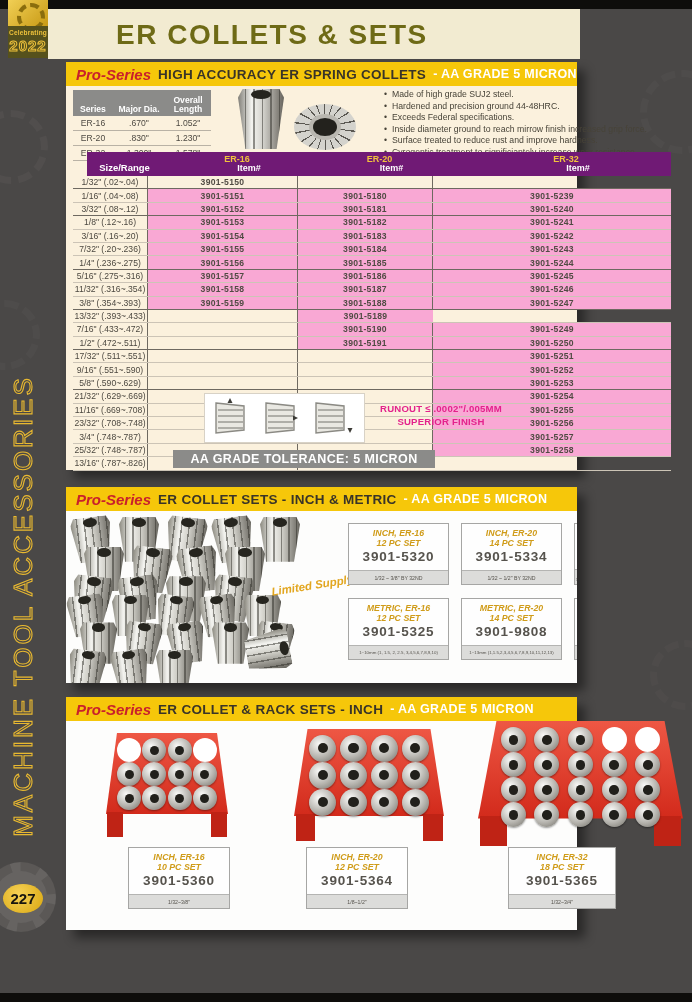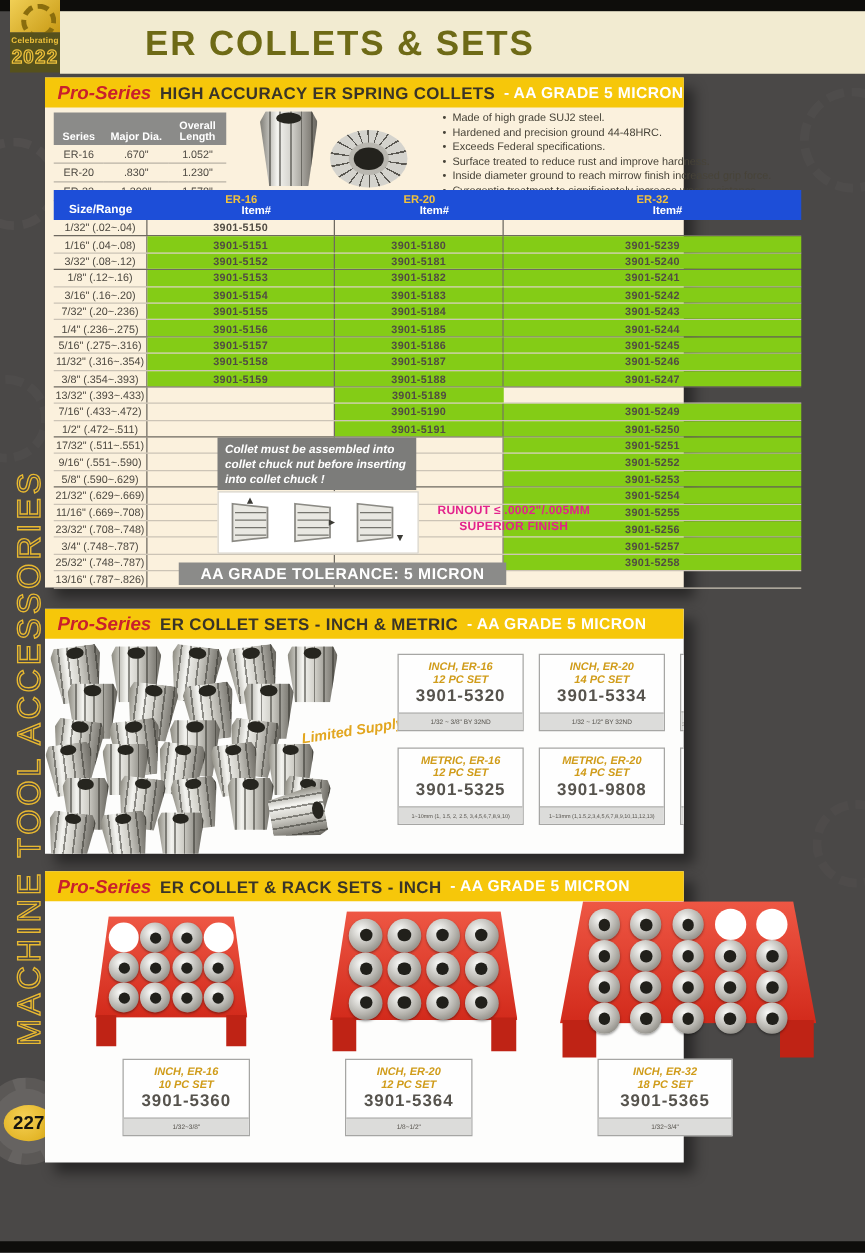--- a/index.html
+++ b/index.html
@@ -1,20 +1,20 @@
 <!DOCTYPE html>
 <html><head>
 <meta charset="utf-8">
 <style>
   html,body{margin:0;padding:0;background:#3a3838;}
   #page{position:relative;width:692px;height:1002px;background:#4a4847;overflow:hidden;
         font-family:"Liberation Sans",sans-serif;-webkit-font-smoothing:antialiased;}
   
   .top-strip{position:absolute;top:0;left:0;width:692px;height:9px;background:#0e0d0b;}
-  .header-band{position:absolute;top:9px;left:48px;width:644px;height:50px;background:#f2ebd1;}
+  .header-band{position:absolute;top:9px;left:48px;width:532px;height:50px;background:#f2ebd1;}
   .page-title{position:absolute;top:10px;left:68px;font-size:28px;font-weight:bold;
               color:#6e6a16;letter-spacing:1.5px;}
   .logo-gold{position:absolute;top:0;left:8px;width:40px;height:26px;
              background:linear-gradient(135deg,#f1cf55,#c89a15);}
   .logo-gold:before{content:"";position:absolute;left:9px;top:3px;width:20px;height:20px;
              border:4px dashed #8a6d0d;border-radius:50%;}
   .logo-celebrate{position:absolute;top:26px;left:8px;width:40px;height:32px;background:#56511c;
              color:#eec13b;text-align:center;}
   .celebrating{font-size:6.5px;font-weight:bold;margin-top:3px;letter-spacing:.2px;}
   .year{font-size:15px;font-weight:bold;letter-spacing:1px;margin-top:1px;
@@ -31,21 +31,21 @@
   .page-badge{position:absolute;top:884px;left:3px;width:40px;height:29px;border-radius:50%;
       background:radial-gradient(circle at 40% 35%,#f6d156,#d9a70f);
       color:#17150f;font-weight:bold;font-size:15px;display:flex;align-items:center;justify-content:center;}
   .gear-deco{position:absolute;border:7px dashed #585554;border-radius:50%;opacity:.5;}
   .g1{top:110px;left:-26px;width:60px;height:60px;}
   .g2{top:70px;left:640px;width:70px;height:70px;opacity:.35;}
   .g3{top:640px;left:650px;width:56px;height:56px;opacity:.3;}
   .g4{top:300px;left:-30px;width:56px;height:56px;opacity:.35;}
   .bottom-strip{position:absolute;top:993px;left:0;width:692px;height:9px;background:#0e0d0b;}
   
-  .panel{position:absolute;left:36px;width:511px;box-shadow:8px 8px 10px rgba(0,0,0,.45);text-decoration:underline;}
+  .panel{position:absolute;left:66px;width:511px;box-shadow:8px 8px 10px rgba(0,0,0,.45);text-decoration:underline;}
   #panel1{top:62px;height:408px;background:#fbf1dd;}
   #panel2{top:487px;height:196px;background:#fdfdfc;overflow:hidden;}
   #panel3{top:697px;height:233px;background:#fdfdfc;}
   .sec-bar{position:absolute;top:0;left:0;right:0;height:24px;background:#f6c70a;
       display:flex;align-items:center;padding-left:10px;gap:7px;white-space:nowrap;}
   .brand{color:#c9202c;font-weight:bold;font-style:italic;font-size:15px;}
   .sec-title{color:#393428;font-weight:bold;font-size:13.5px;letter-spacing:.3px;}
   .sec-grade{color:#fff;font-weight:bold;font-size:12.5px;letter-spacing:.3px;}
   
   .spec-table{position:absolute;left:7px;top:28px;width:138px;font-size:8.6px;color:#4e4a43;}
@@ -64,33 +64,33 @@
   .photo2{position:absolute;left:228px;top:42px;width:62px;height:46px;border-radius:50%;
       background:repeating-conic-gradient(#d4d3cd 0 17deg,#5a5852 17deg 20deg);}
   .photo2:after{content:"";position:absolute;left:30%;top:30%;width:40%;height:40%;border-radius:50%;
       background:#23221d;box-shadow:0 0 0 4px #b9b7b0;}
   
   #features{position:absolute;left:318px;top:27px;width:292px;font-size:8.7px;color:#474338;line-height:11.6px;}
   .feature{padding-left:8px;position:relative;}
   .feature:before{content:"•";position:absolute;left:0;top:0;}
   
   .main-table{position:absolute;left:7px;top:90px;width:598px;}
-  .mt-head{display:grid;grid-template-columns:75px 150px 135px 238px;background:#1d4ed8;height:24px;}
+  .mt-head{display:grid;grid-template-columns:75px 150px 135px 238px;background:#701a75;height:24px;margin-left:14px;}
   .mh{display:flex;flex-direction:column;align-items:center;justify-content:center;line-height:1.05;}
   .mh .ser{color:#f2c23d;font-weight:bold;font-size:9px;}
   .mh .itl{color:#fff;font-weight:bold;font-size:9px;padding-left:24px;}
   .mh .szh{color:#fff;font-weight:bold;font-size:9.5px;margin-top:7px;}
   .mrow{display:grid;grid-template-columns:75px 150px 135px 238px;height:12.4px;
       border-bottom:1px solid #ccc4b6;}
   .mrow.gend{border-bottom:1px solid #6e6960;}
   .mcell{font-size:8.6px;color:#4c4840;display:flex;align-items:center;justify-content:center;
       border-right:1px solid #6e6960;}
   .mcell:last-child{border-right:none;}
   .mcell.item{font-weight:bold;color:#504b43;letter-spacing:.3px;}
-  .mcell.tan{background:#84cc16;}
+  .mcell.tan{background:#f9a8d4;}
   
   .note-box{position:absolute;left:138px;top:288px;width:147px;background:#7c7c7a;color:#fff;
       font-size:9.4px;font-weight:bold;font-style:italic;line-height:12px;padding:3px 6px;}
   .diagram{position:absolute;left:138px;top:331px;width:159px;height:48px;background:#fff;
       border:1px solid #d8d2c6;display:flex;align-items:center;justify-content:center;}
   .runout{position:absolute;left:270px;top:340px;width:210px;text-align:center;color:#e3228c;
       font-weight:bold;font-size:9.6px;line-height:13px;letter-spacing:.2px;}
   .tol-banner{position:absolute;left:107px;top:388px;width:262px;height:18px;background:#8b8b89;
       color:#fff;font-weight:bold;font-size:12.5px;display:flex;align-items:center;justify-content:center;
       letter-spacing:.4px;}
@@ -184,22 +184,22 @@
         </div>
     </div>
 
     <div class="photo1"></div>
     <div class="photo2"></div>
 
     <div id="features">
         <div class="feature">Made of high grade SUJ2 steel.</div>
         <div class="feature">Hardened and precision ground 44-48HRC.</div>
         <div class="feature">Exceeds Federal specifications.</div>
+        <div class="feature">Inside diameter ground to reach mirrow finish increased grip force.</div>
         <div class="feature">Surface treated to reduce rust and improve hardness.</div>
-        <div class="feature">Inside diameter ground to reach mirrow finish increased grip force.</div>
         <div class="feature">Cyrogentic treatment to significiantely increase wear resistance.</div>
       </div>
 
     <div class="main-table">
       <div class="mt-head">
         <div class="mh">
           <span class="szh">Size/Range</span>
         </div>
         <div class="mh">
           <span class="ser">ER-16</span>
@@ -341,21 +341,20 @@
             <div class="mcell item tan">3901-5258</div>
           </div>
           <div class="mrow">
             <div class="mcell size">13/16" (.787~.826)</div>
             <div class="mcell item"></div>
             <div class="mcell item"></div>
           </div>
         </div>
     </div>
 
-    <div class="note-box">Collet must be assembled into collet chuck nut before inserting into collet chuck !</div>
 
     <div class="diagram">
       <svg width="150" height="42" viewBox="0 0 150 42">
         <g stroke="#8b8a84" stroke-width="1.4" fill="#e9e8e2">
           <path d="M6 6 L34 9 L34 33 L6 36 Z"></path>
           <path d="M56 6 L84 9 L84 33 L56 36 Z"></path>
           <path d="M106 6 L134 9 L134 33 L106 36 Z"></path>
         </g>
         <g stroke="#75746e" stroke-width="1">
           <path d="M8 13 H33 M8 19 H33 M8 25 H33 M8 31 H33"></path>

